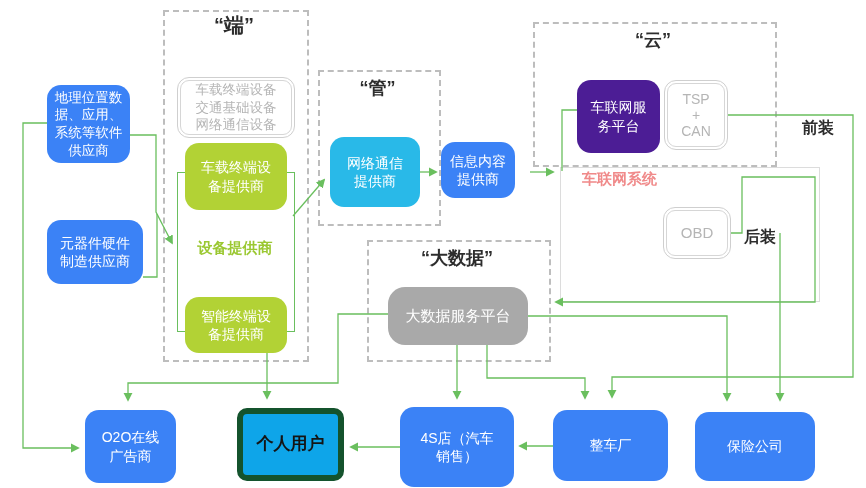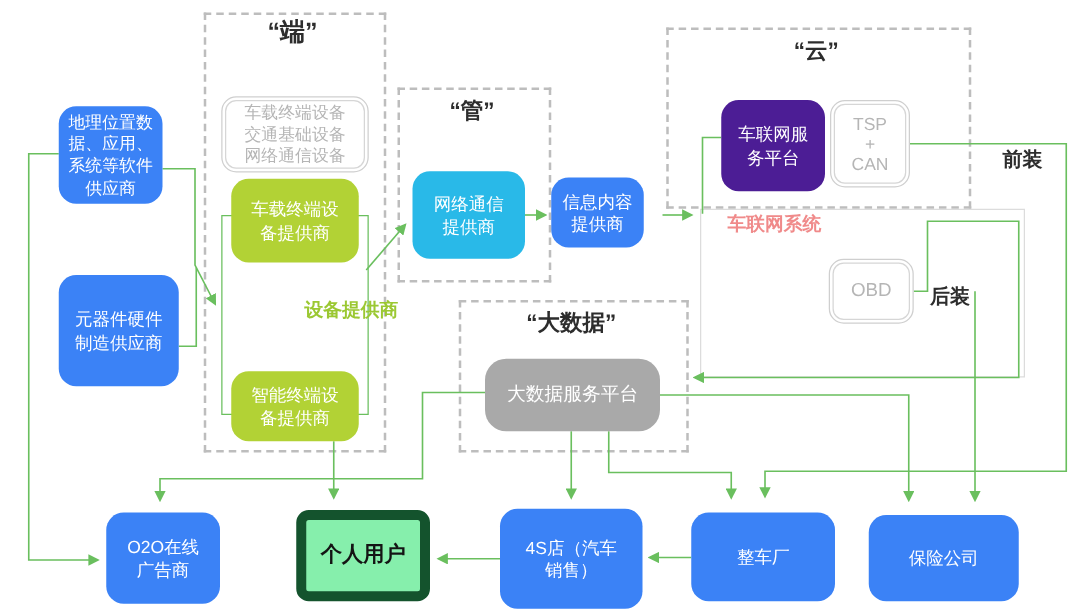--- a/index.html
+++ b/index.html
@@ -19,21 +19,21 @@
   .green{background:#3b82f6;}
   .lime{background:#b2d235;}
   .blue{background:#29b9e8;}
   .pink{background:#4c1d95;}
   .grayfill{background:#a9a9a9;font-size:15px;}
   .outline{
     background:#ffffff;border:1px solid #cfcfcf;color:#b5b5b5;border-radius:12px;
   }
   .outline::after{content:"";position:absolute;inset:2px;border:1px solid #d6d6d6;border-radius:9px;}
   .yellow{
-    background:#86efac;border:8px solid #14532d;color:#141414;
+    background:#0ea5e9;border:6px solid #14532d;color:#141414;
     font-weight:bold;font-size:17px;border-radius:10px;
   }
   .device-group-rect{position:absolute;border:1px solid #6abf5e;z-index:2;}
   .sys-group-rect{position:absolute;border:1px solid #dcdcdc;z-index:1;}
   .inline-label{position:absolute;z-index:4;font-weight:bold;white-space:nowrap;}
   .lbl-devprov{color:#9bc832;font-size:15px;}
   .lbl-telsys{color:#f08a8a;font-size:15px;}
   .lbl-install{color:#2d2d2d;font-size:16px;font-weight:bold;}
   svg.lines{position:absolute;left:0;top:0;z-index:2;pointer-events:none;}
 </style>
@@ -48,21 +48,21 @@
   <div class="dashed-group" style="left:318px;top:70px;width:119px;height:152px;"></div>
   <div class="group-title t18" style="left:318px;top:76px;width:119px;">“管”</div>
 
   <div class="dashed-group" style="left:533px;top:22px;width:240px;height:141px;"></div>
   <div class="group-title t18" style="left:533px;top:28px;width:240px;">“云”</div>
 
   <div class="dashed-group" style="left:367px;top:240px;width:180px;height:118px;"></div>
   <div class="group-title t18" style="left:367px;top:246px;width:180px;text-align:center;">“大数据”</div>
 
   <div class="device-group-rect" style="left:177px;top:172px;width:116px;height:158px;"></div>
-  <div class="inline-label lbl-devprov" style="left:177px;top:239px;width:116px;text-align:center;padding-left:46px;">设备提供商</div>
+  <div class="inline-label lbl-devprov" style="left:177px;top:239px;width:116px;text-align:center;">设备提供商</div>
 
   <div class="sys-group-rect" style="left:560px;top:167px;width:258px;height:133px;"></div>
   <div class="inline-label lbl-telsys" style="left:582px;top:170px;">车联网系统</div>
 
   <svg class="lines" width="866" height="488" viewBox="0 0 866 488">
     <defs>
       <marker id="arr" viewBox="0 0 10 10" refX="8" refY="5" markerWidth="7" markerHeight="7" orient="auto">
         <path d="M0,0 L10,5 L0,10 z" fill="#6abf5e"></path>
       </marker>
     </defs>
@@ -84,21 +84,21 @@
       <path d="M267,353 V398" marker-end="url(#arr)"></path>
       <path d="M553,446 H520" marker-end="url(#arr)"></path>
       <path d="M400,447 H351" marker-end="url(#arr)"></path>
     </g>
   </svg>
 
   <div class="node green" style="left:47px;top:85px;width:83px;height:78px;font-size:13.5px;">地理位置数
 据、应用、
 系统等软件
 供应商</div>
-  <div class="node green" style="left:47px;top:220px;width:96px;height:89px;">元器件硬件
+  <div class="node green" style="left:47px;top:220px;width:96px;height:64px;">元器件硬件
 制造供应商</div>
 
   <div class="node outline" style="left:177px;top:77px;width:118px;height:61px;font-size:13.5px;">车载终端设备
 交通基础设备
 网络通信设备</div>
   <div class="node lime" style="left:185px;top:143px;width:102px;height:67px;">车载终端设
 备提供商</div>
   <div class="node lime" style="left:185px;top:297px;width:102px;height:56px;">智能终端设
 备提供商</div>
 

